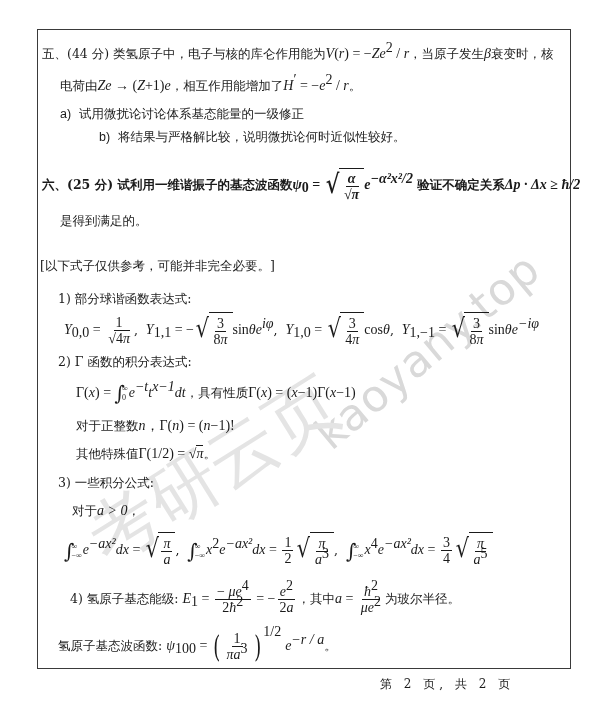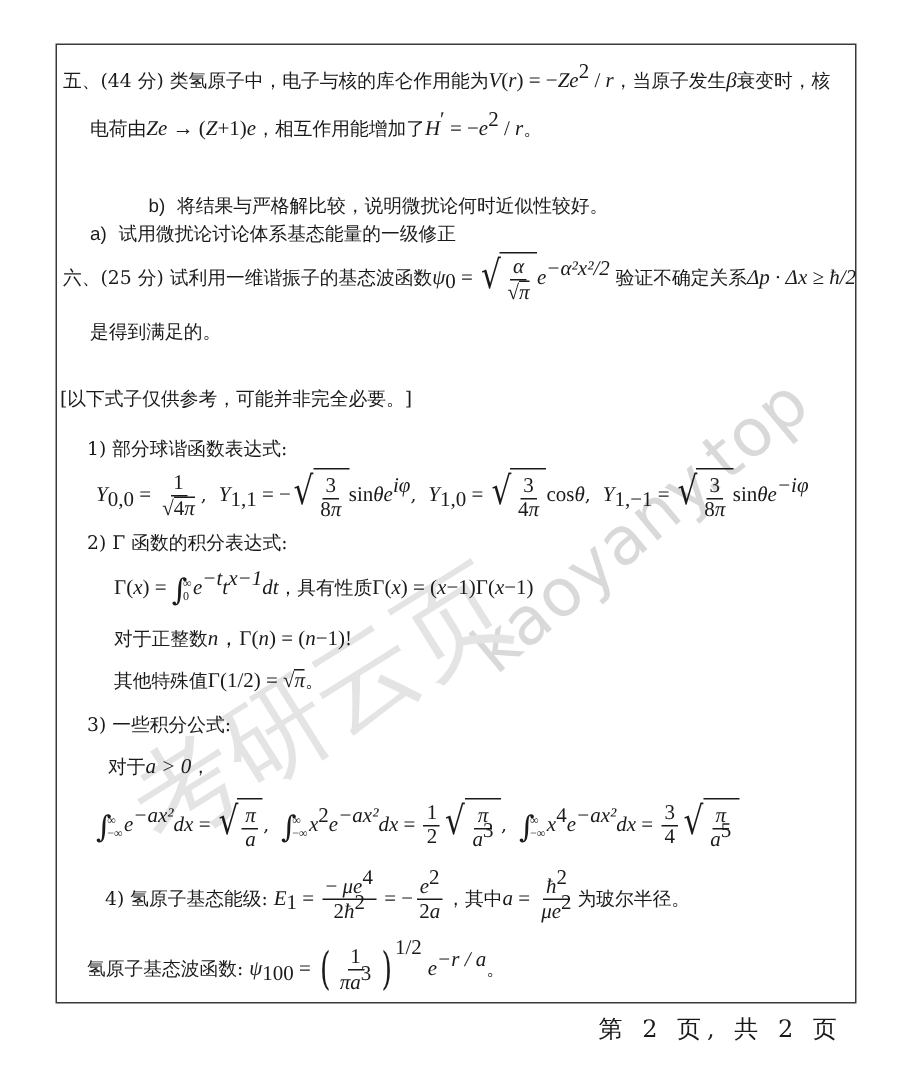--- a/index.html
+++ b/index.html
@@ -15,44 +15,44 @@
   .frac { display:inline-flex; flex-direction:column; align-items:center; vertical-align:middle; margin:0 2px; }
   .frac .num { border-bottom:1px solid #1a1a1a; padding:0 2px; line-height:15px; }
   .frac .den { padding:0 2px; line-height:15px; }
   .sqrt { display:inline-flex; align-items:stretch; vertical-align:middle; }
   .sqrt .rad { font-family:"DejaVu Serif", serif; font-size:26px; line-height:32px; transform:scaleX(0.8); margin-right:-2px; }
   .sqrt .body { border-top:1px solid #1a1a1a; padding:0 1px; }
   .paren { font-size:30px; line-height:34px; font-family:"DejaVu Serif", serif; vertical-align:middle; transform:scaleX(0.6); display:inline-block; }
   .int { font-size:20px; font-family:"DejaVu Serif", serif; vertical-align:middle; position:relative; }
   .lim { display:inline-flex; flex-direction:column; font-size:8px; line-height:9px; vertical-align:middle; margin-left:-3px; margin-right:1px; }
   .wm { position:absolute; color:#d9d9d9; font-family:"DejaVu Sans", sans-serif; pointer-events:none; }
-  .footer { position:absolute; left:399px; top:676px; font-size:16px; letter-spacing:4px; white-space:nowrap; }
+  .footer { position:absolute; left:380px; top:676px; font-size:12px; letter-spacing:4px; white-space:nowrap; }
 </style>
 </head>
 <body>
 
 <div class="wm" style="left:305px; top:420px; font-size:44px; transform:rotate(-40deg); transform-origin:left top; letter-spacing:1px;">kaoyany.top</div>
 <div class="wm" style="left:70px; top:505px; font-size:70px; transform:rotate(-32deg); transform-origin:left top; color:#e4e4e4; font-family:'DejaVu Serif', serif;">考研云页</div>
 
 <div class="page-box"></div>
 
 <div class="line" style="left:42px; top:46px;">
   <span>五、(44 分) 类氢原子中，电子与核的库仑作用能为</span><span class="m">V</span><span class="mu">(</span><span class="m">r</span><span class="mu">) = −</span><span class="m">Ze</span><sup class="mu">2</sup><span class="mu"> / </span><span class="m">r</span><span>，当原子发生</span><span class="m">β</span><span>衰变时，核</span>
 </div>
 <div class="line" style="left:60px; top:78px;">
   <span>电荷由</span><span class="m">Ze</span><span class="mu"> → (</span><span class="m">Z</span><span class="mu">+1)</span><span class="m">e</span><span>，相互作用能增加了</span><span class="m">H</span><sup class="mu">′</sup><span class="mu"> = −</span><span class="m">e</span><sup class="mu">2</sup><span class="mu"> / </span><span class="m">r</span><span>。</span>
 </div>
-<div class="line" style="left:60px; top:106px;margin-top:42px;">
+<div class="line" style="left:60px; top:106px;">
   <span style="font-family:'Liberation Sans',sans-serif;">a)</span>&nbsp;&nbsp;<span>试用微扰论讨论体系基态能量的一级修正</span>
 </div>
 <div class="line" style="left:60px; top:129px;padding-left:39px;">
   <span style="font-family:'Liberation Sans',sans-serif;">b)</span>&nbsp;&nbsp;<span>将结果与严格解比较，说明微扰论何时近似性较好。</span>
 </div>
 
-<div class="line" style="left:42px; top:168px; line-height:34px;">
+<div class="line" style="left:42px; top:168px; line-height:34px;font-weight:bold;">
   <span>六、(25 分) 试利用一维谐振子的基态波函数</span><span class="m">ψ</span><sub class="mu">0</sub><span class="mu"> = </span><span class="sqrt">
       <span class="rad">√</span>
       <span class="body"><span class="frac">
           <span class="num m">α</span>
           <span class="den"><span class="mu">√</span><span class="m" style="border-top:1px solid #1a1a1a;">π</span></span>
         </span></span>
     </span><span class="m">e</span><sup class="m">−α²x²/2</sup>&nbsp;<span>验证不确定关系</span><span class="m">Δp · Δx ≥ ħ/2</span>
 </div>
 <div class="line" style="left:60px; top:213px;">是得到满足的。</div>
 

